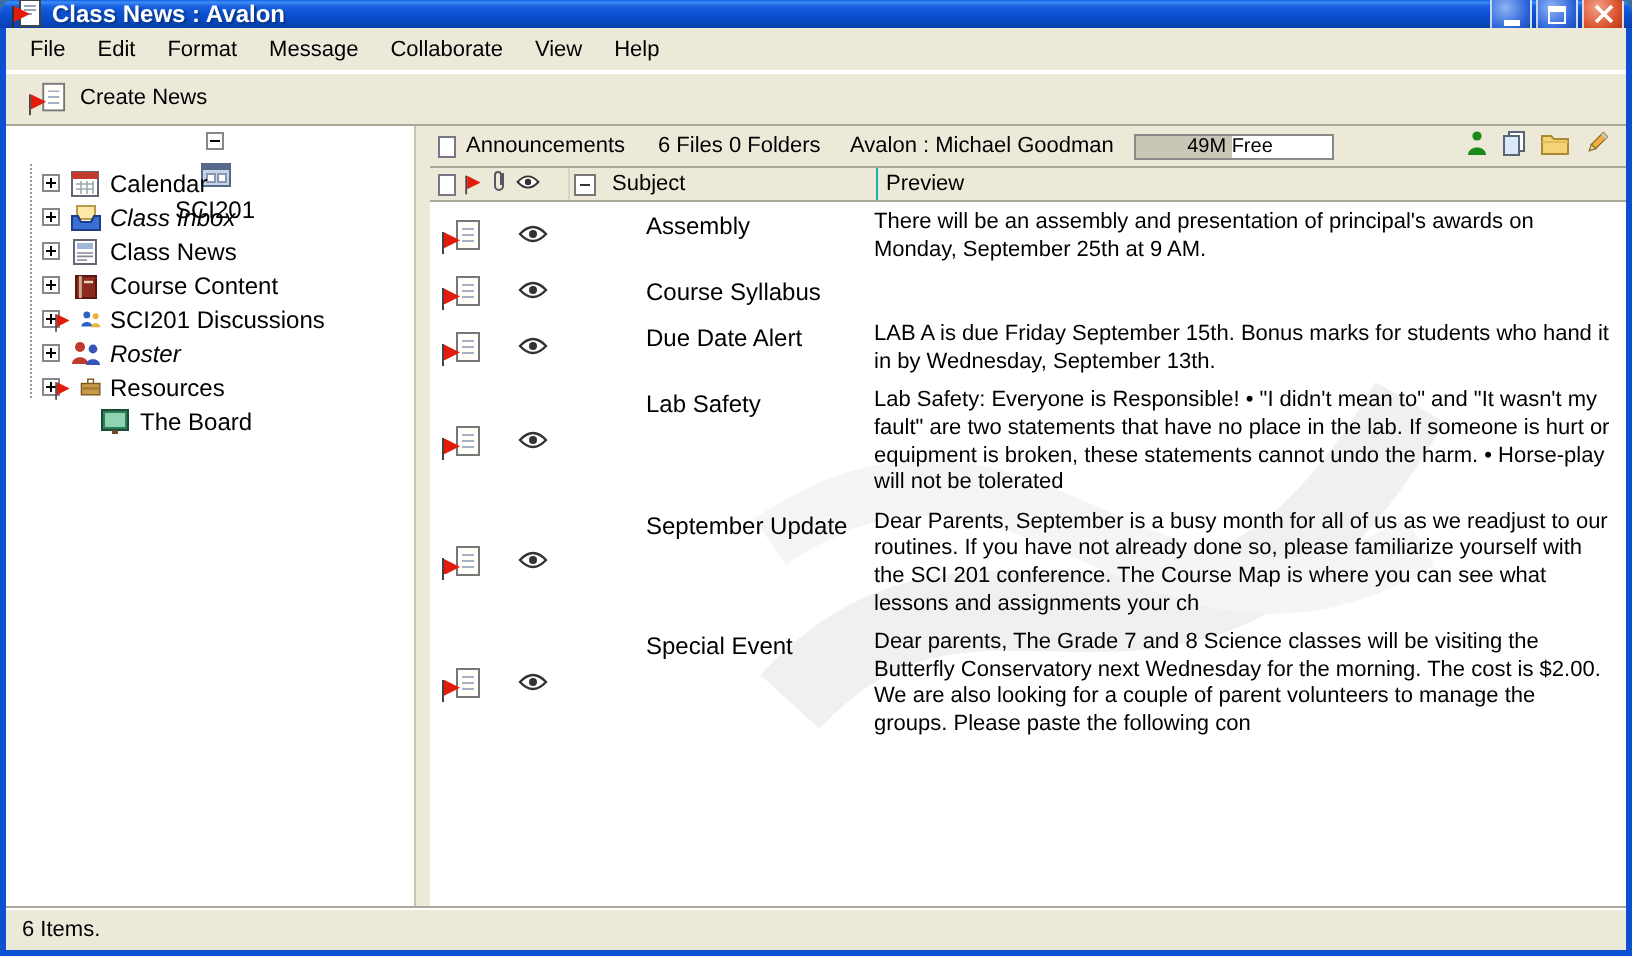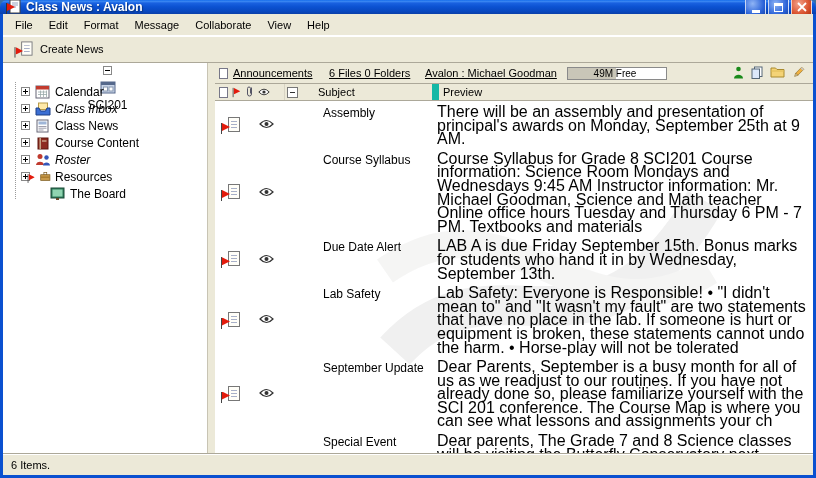--- a/index.html
+++ b/index.html
@@ -49,49 +49,49 @@
   .tree-flag { position:absolute; left:-7px; bottom:-2px; transform:scale(.8); }
 
   
   .pennant { display:inline-block; width:9px; height:11px; position:relative; }
   .pennant::before { content:""; position:absolute; left:0; top:0; width:1px; height:11px; background:#444; }
   .pennant::after { content:""; position:absolute; left:1px; top:0; width:8px; height:8px; background:#E31B0C;
     clip-path:polygon(0 0,100% 50%,0 100%); }
 
   
   .pane-header { height:21px; flex:none; background:#ECE9D8; border-bottom:1px solid #ACA899;
-    display:flex; align-items:center; padding:0 8px 0 4px;text-decoration:underline; }
+    display:flex; align-items:center; padding:0 8px 0 4px; }
   .lh-icon { margin-right:5px; flex:none; }
   .lh-name { width:96px; }
   .lh-counts { width:96px; }
   .lh-account { width:142px; }
   .storagebar { width:100px; height:13px; border:1px solid #8a8a8a; background:#fff; position:relative; flex:none; }
   .storagebar .fill { position:absolute; left:0; top:0; bottom:0; width:49%; background:#C9C6B8; }
   .storagebar .stext { position:absolute; left:0; right:4px; top:0; text-align:center; font-size:10px; line-height:11px; }
   .lh-spacer { flex:1; }
   .lh-tools { display:flex; align-items:center; gap:7px; }
 
   
   .col-header { height:17px; flex:none; background:#ECE9D8; border-bottom:1px solid #ACA899; display:flex; align-items:center; }
   .ch-icons { width:70px; height:100%; display:flex; align-items:center; gap:4px; padding-left:4px; border-right:1px solid #D8D4C4; flex:none; }
-  .ch-subject { width:154px; height:100%; display:flex; align-items:center; gap:20px; padding-left:2px; border-right:7px solid #14b8a6; flex:none; }
+  .ch-subject { width:154px; height:100%; display:flex; align-items:center; gap:8px; padding-left:2px; border-right:1px solid #14b8a6; flex:none; }
   .ch-preview { flex:1; padding-left:4px; }
   .colbox { width:11px; height:11px; border:1px solid #777; background:#fff; position:relative; display:inline-block; flex:none; }
   .colbox::before { content:""; position:absolute; left:2px; right:2px; top:4px; height:1px; background:#333; }
   .mini-note { width:9px; height:11px; background:#fff; border:1px solid #778; display:inline-block; }
   .mini-flag { transform:scale(.85); }
 
   
   .msg-list { flex:1; min-height:0; overflow:hidden; position:relative; padding-top:2px; }
   .watermark { position:absolute; left:150px; top:10px; opacity:.55; z-index:0; }
   .msg-row { display:grid; grid-template-columns:32px 12px 24px 154px 1fr; padding:2px 0 4px; position:relative; z-index:1; }
   .m-icon { grid-column:1; justify-self:center; align-self:center; }
   .m-eye { grid-column:3; justify-self:start; align-self:center; }
   .m-subject { grid-column:4; font-size:12px; padding-top:1px; padding-right:6px;margin-left:40px; }
-  .m-preview { grid-column:5; font-size:16px; line-height:13.6px; padding-right:6px; }
+  .m-preview { grid-column:5; font-size:11px; line-height:13.6px; padding-right:6px; }
 
   
   .msgicon { position:relative; width:20px; height:17px; display:inline-block; }
   .msgicon .note { position:absolute; left:7px; top:0; width:12px; height:15px; background:#FFFEF8; border:1px solid #777; }
   .msgicon .note::before { content:""; position:absolute; left:2px; right:2px; top:3px; height:8px;
     background:repeating-linear-gradient(180deg,#A8B0C8 0 1px,transparent 1px 3px); }
   .msgicon .pflag { position:absolute; left:0; bottom:0; }
 
   
   .statusbar { height:22px; flex:none; background:#ECE9D8; border-top:1px solid #ACA899; box-shadow:inset 0 1px 0 #fff;
@@ -205,20 +205,33 @@
           <span class="ticon">
             <svg width="14" height="14" viewBox="0 0 14 14">
               <rect x="2" y="2" width="10" height="11" fill="#8E2B21" stroke="#5C160F"></rect>
               <rect x="3.5" y="2" width="1.4" height="11" fill="#C8B090"></rect>
               <path d="M6 5h4.5" stroke="#E8D9B8" stroke-width="1.2"></path>
             </svg>
           </span>
           <span class="tree-label">Course Content</span>
         </div>
 
+        <div class="tree-row">
+          <span class="expander plus"></span>
+          <span class="ticon">
+            <span class="pennant tree-flag"></span>
+            <svg width="16" height="13" viewBox="0 0 16 13">
+              <circle cx="5" cy="3.5" r="2.5" fill="#2B62C4"></circle>
+              <path d="M1 12 C1 7.5 9 7.5 9 12 Z" fill="#2B62C4"></path>
+              <circle cx="11.5" cy="4.5" r="2.2" fill="#E8B33A"></circle>
+              <path d="M8 12.5 C8 8.6 15 8.6 15 12.5 Z" fill="#E8B33A"></path>
+            </svg>
+          </span>
+          <span class="tree-label">SCI201 Discussions</span>
+        </div>
 
         <div class="tree-row">
           <span class="expander plus"></span>
           <span class="ticon">
             <svg width="16" height="13" viewBox="0 0 16 13">
               <circle cx="5" cy="3.5" r="2.5" fill="#C03A2E"></circle>
               <path d="M1 12 C1 7.5 9 7.5 9 12 Z" fill="#C03A2E"></path>
               <circle cx="11.5" cy="4.5" r="2.2" fill="#3556B8"></circle>
               <path d="M8 12.5 C8 8.6 15 8.6 15 12.5 Z" fill="#3556B8"></path>
             </svg>
@@ -347,21 +360,20 @@
                 <span class="note"></span>
                 <span class="pennant pflag"></span>
               </span>
             <span class="m-eye">
               <svg width="15" height="10" viewBox="0 0 15 10">
                   <path d="M1 5 Q7.5 -2 14 5 Q7.5 12 1 5 Z" fill="#fff" stroke="#333" stroke-width="1.2"></path>
                   <circle cx="7.5" cy="5" r="2" fill="#333"></circle>
                 </svg>
             </span>
             <span class="m-subject">Course Syllabus</span>
-            <span class="m-preview">Course Syllabus for Grade 8 SCI201  Course information: Science Room Mondays and Wednesdays 9:45 AM  Instructor information: Mr. Michael Goodman, Science and Math teacher Online office hours Tuesday and Thursday 6 PM - 7 PM. Textbooks and materials</span>
           </div>
 
           <div class="msg-row">
             <span class="m-icon msgicon">
                 <span class="note"></span>
                 <span class="pennant pflag"></span>
               </span>
             <span class="m-eye">
               <svg width="15" height="10" viewBox="0 0 15 10">
                   <path d="M1 5 Q7.5 -2 14 5 Q7.5 12 1 5 Z" fill="#fff" stroke="#333" stroke-width="1.2"></path>

